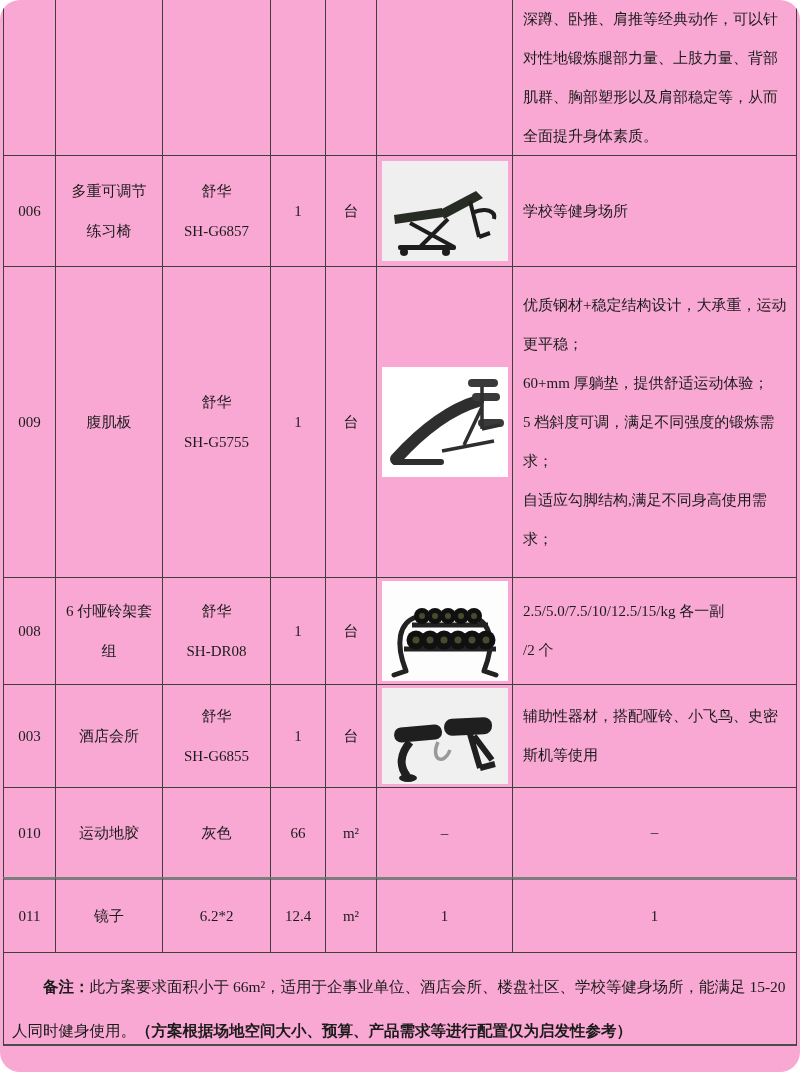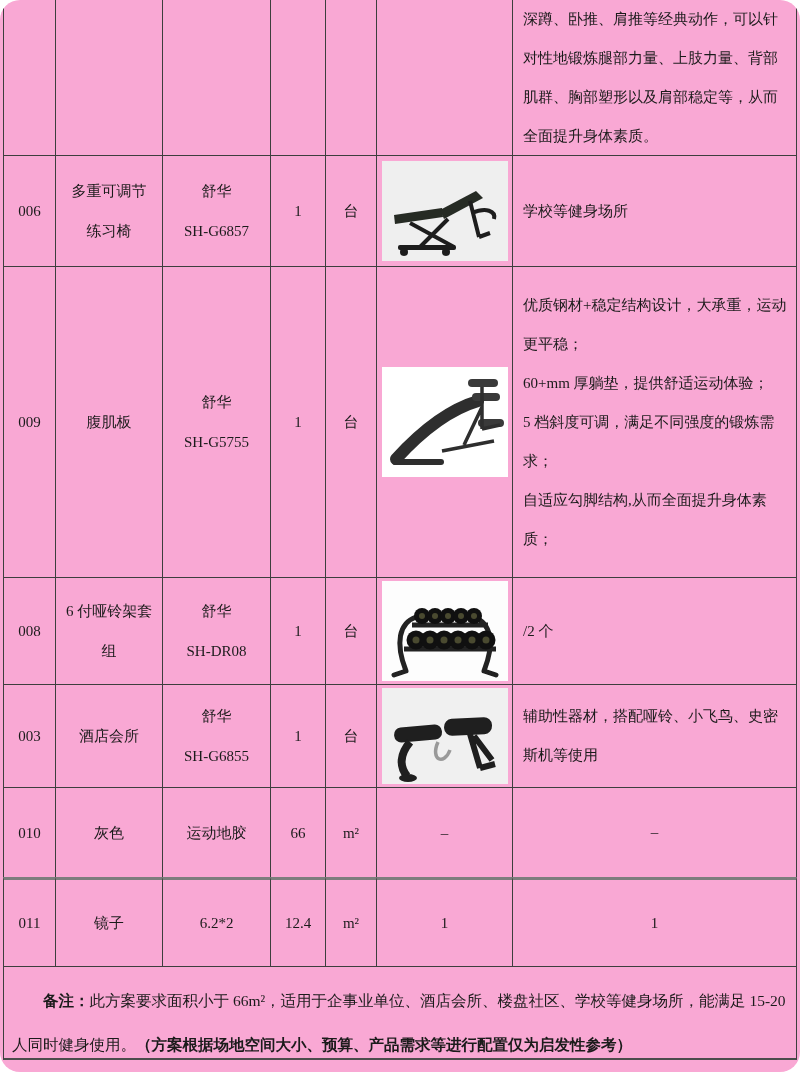--- a/index.html
+++ b/index.html
@@ -5,21 +5,21 @@
   html,body{margin:0;padding:0;background:#ffffff;}
   body{width:800px;height:1072px;font-family:"Liberation Serif","DejaVu Serif",serif;color:#1b1b1b;}
   .page{position:relative;width:800px;height:1072px;background:#f9a8d4;overflow:hidden;border-radius:20px;}
   .tbl{position:absolute;left:3px;top:0;width:794px;}
   .row{display:grid;grid-template-columns:53px 107px 108px 55px 51px 136px 1fr;}
   .cell{box-sizing:border-box;border-right:1px solid #3e3e3e;border-bottom:1px solid #3e3e3e;
         display:flex;flex-direction:column;align-items:center;justify-content:center;
         text-align:right;font-size:15px;line-height:40px;overflow:hidden;}
   .row .cell:first-child{border-left:1px solid #3e3e3e;}
   .r-cont{height:156px;} .r-006{height:111px;} .r-007{height:311px;} .r-008{height:107px;}
-  .r-009{height:103px;} .r-010{height:89px;} .r-011{height:90px;} .r-note{height:93px;}
+  .r-009{height:103px;} .r-010{height:89px;} .r-011{height:76px;} .r-note{height:93px;}
   .c-desc{align-items:flex-start;text-align:left;padding:0 6px 0 10px;line-height:39px;}
   .c-desc .dline{width:100%;}
   .c-desc.center{align-items:center;text-align:center;padding:0;}
   .c-img{padding:2px;}
   .r-010 .cell{border-bottom:none;}
   .r-011 .cell{border-top:3px solid #7d7d7d;}
   .r-note .cell{border-left:1px solid #3e3e3e;border-bottom:2px solid #4c4c4c;
         align-items:flex-start;justify-content:flex-start;text-align:left;
         padding:12px 10px 0 8px;font-size:15.5px;line-height:44px;}
   .r-note p{margin:0;text-indent:2em;}
@@ -92,21 +92,21 @@
           <rect x="90" y="26" width="28" height="8" rx="4" fill="#3a3a3a"></rect>
           <rect x="96" y="52" width="26" height="8" rx="4" fill="#3a3a3a"></rect>
           <path d="M100,20 L100,62 M100,40 L82,78 M100,62 L118,58 M60,84 L112,74" stroke="#2e2e2e" stroke-width="3.5" fill="none"></path>
           <rect x="10" y="92" width="52" height="6" rx="3" fill="#2e2e2e"></rect>
         </svg>
       </div>
       <div class="cell c-desc">
         <div class="dline">优质钢材+稳定结构设计，大承重，运动更平稳；</div>
         <div class="dline">60+mm 厚躺垫，提供舒适运动体验；</div>
         <div class="dline">5 档斜度可调，满足不同强度的锻炼需求；</div>
-        <div class="dline">自适应勾脚结构,从而全面提升身体素质；</div>
+        <div class="dline">自适应勾脚结构,满足不同身高使用需求；</div>
       </div>
     </div>
 
     <div class="row r-008">
       <div class="cell">008</div>
       <div class="cell">
         <div>6 付哑铃架套</div>
         <div>组</div>
       </div>
       <div class="cell">
@@ -142,20 +142,21 @@
             <circle cx="34" cy="59" r="3.5"></circle>
               <circle cx="48" cy="59" r="3.5"></circle>
               <circle cx="62" cy="59" r="3.5"></circle>
               <circle cx="76" cy="59" r="3.5"></circle>
               <circle cx="90" cy="59" r="3.5"></circle>
               <circle cx="104" cy="59" r="3.5"></circle>
           </g>
         </svg>
       </div>
       <div class="cell c-desc">
+        <div class="dline">2.5/5.0/7.5/10/12.5/15/kg 各一副</div>
         <div class="dline">/2 个</div>
       </div>
     </div>
 
     <div class="row r-009">
       <div class="cell">003</div>
       <div class="cell">
         <div>酒店会所</div>
       </div>
       <div class="cell">
@@ -176,24 +177,24 @@
         </svg>
       </div>
       <div class="cell c-desc">
         <div class="dline">辅助性器材，搭配哑铃、小飞鸟、史密斯机等使用</div>
       </div>
     </div>
 
     <div class="row r-010">
       <div class="cell">010</div>
       <div class="cell">
+        <div>运动地胶</div>
+      </div>
+      <div class="cell">
         <div>灰色</div>
-      </div>
-      <div class="cell">
-        <div>运动地胶</div>
       </div>
       <div class="cell">66</div>
       <div class="cell">m²</div>
       <div class="cell">–</div>
       <div class="cell c-desc center">
         <div>–</div>
       </div>
     </div>
 
     <div class="row r-011">

